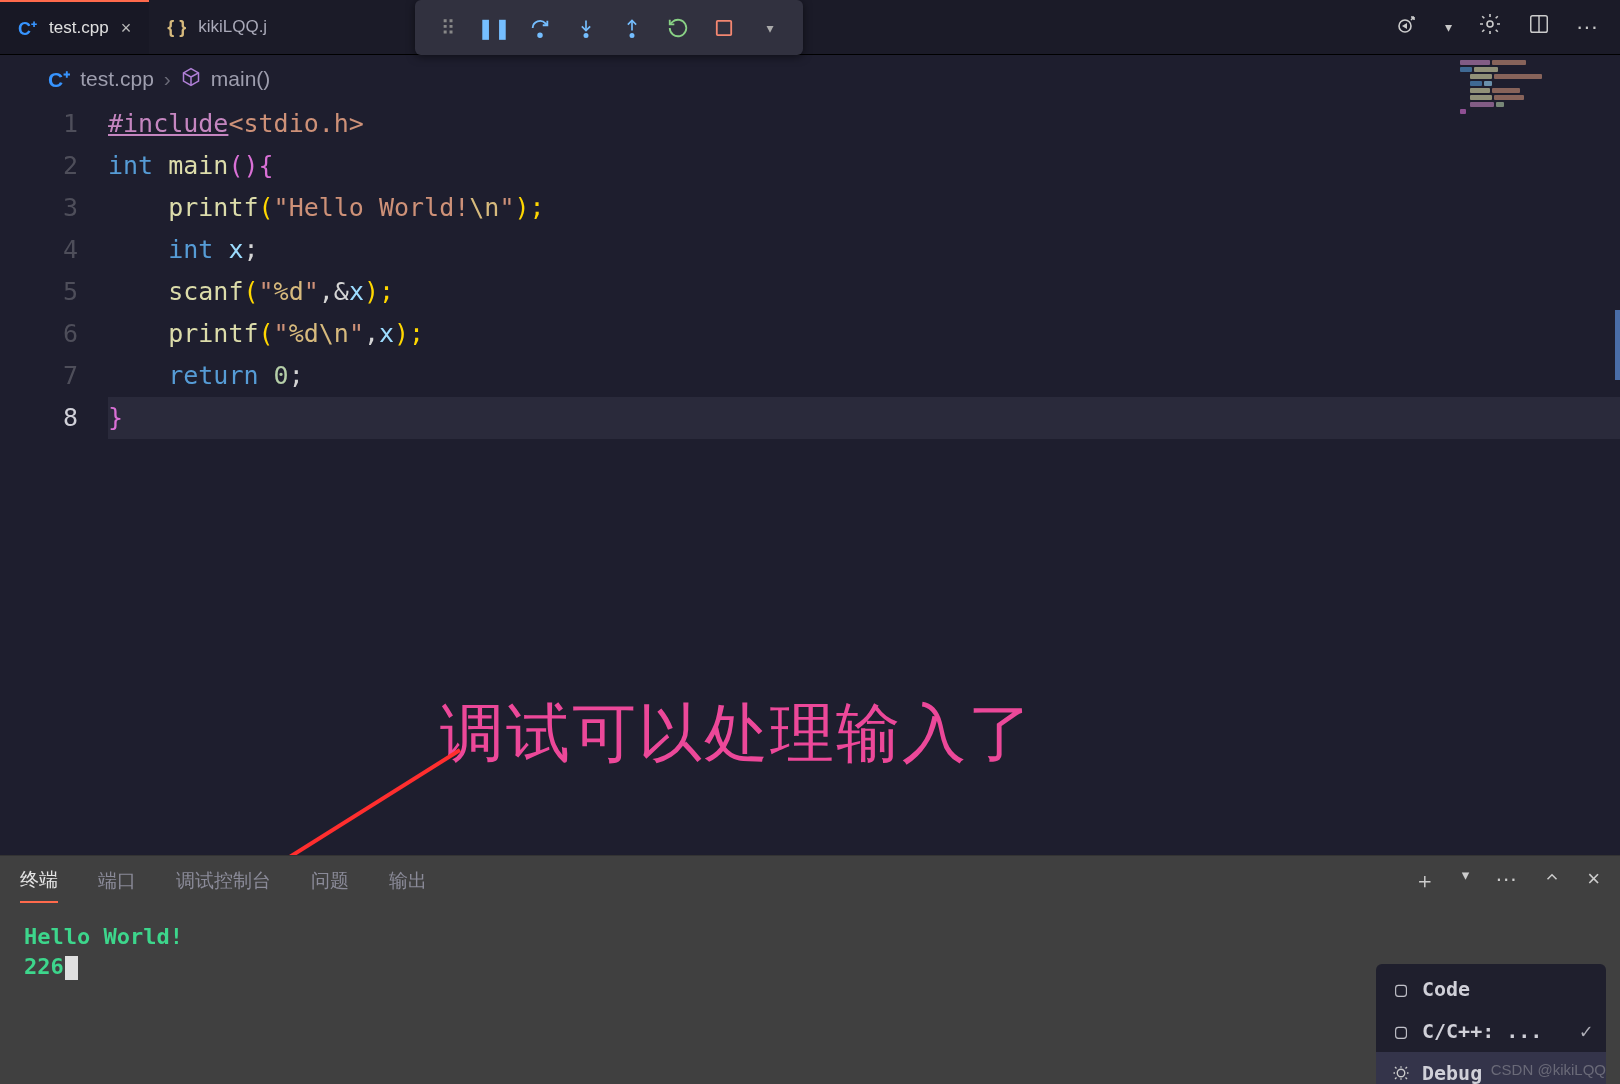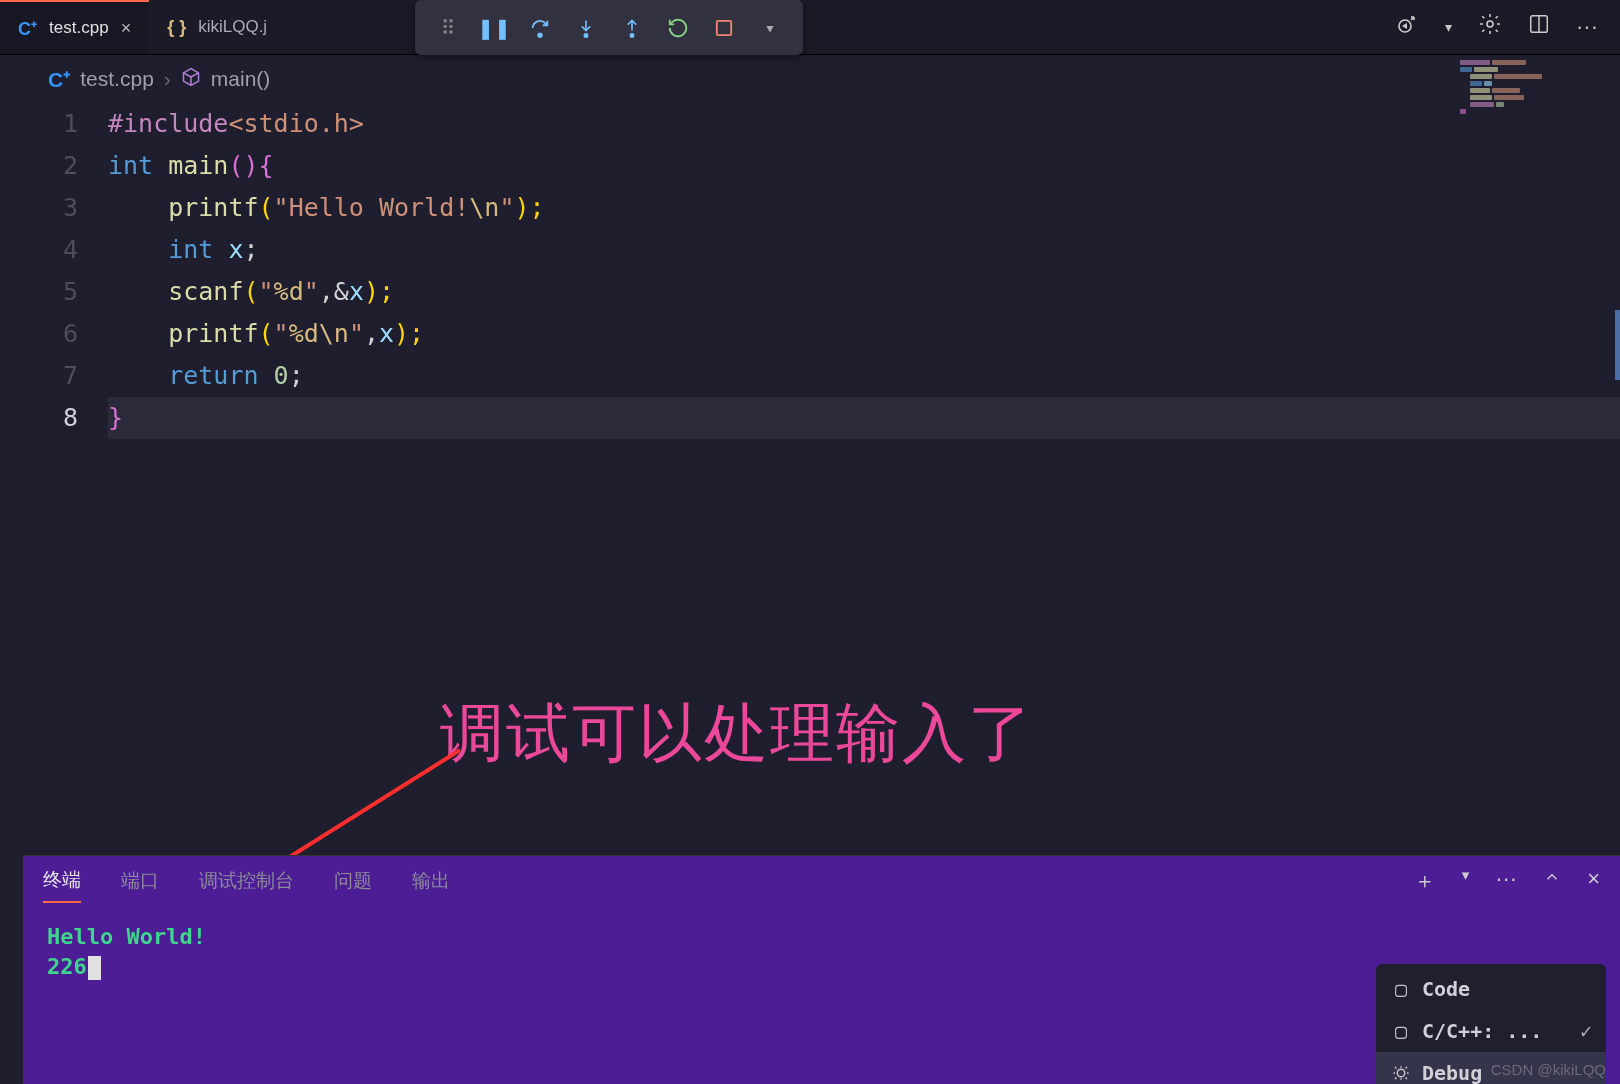--- a/index.html
+++ b/index.html
@@ -62,21 +62,21 @@
   .line{display:flex;}
   .gutter{
     width:82px;text-align:right;color:#4e4e5a;
     padding-right:30px;flex:0 0 82px;user-select:none;
     position:relative;
   }
   .gutter.cur{color:#d0d0d8;}
   .code{white-space:pre;flex:1;position:relative;}
   .line.hl .code{background:#2a2a3b;}
   .line.hl .code::after{content:"";position:absolute;right:8px;top:0;bottom:0;width:0;}
-  .tok-pp{color:#c586c0;}
+  .tok-pp{color:#c586c0;text-decoration:underline;}
   .tok-inc{color:#ce9178;}
   .tok-kw{color:#569cd6;}
   .tok-fn{color:#dcdcaa;}
   .tok-str{color:#ce9178;}
   .tok-esc{color:#d7ba7d;}
   .tok-num{color:#b5cea8;}
   .tok-var{color:#9cdcfe;}
   .tok-pun{color:#d4d4d4;}
   .tok-br{color:#da70d6;}
   .tok-br2{color:#ffd700;}
@@ -94,22 +94,22 @@
     font-family:"PingFang SC","Microsoft YaHei",sans-serif;
     letter-spacing:2px;
   }
   .annot-arrow{
     position:absolute;left:80px;top:730px;width:420px;height:260px;
     pointer-events:none;
   }
   
   .panel{
     position:absolute;left:0;right:0;top:855px;bottom:0;
-    background:#4c1d95;border-top:1px solid #333;
-    display:flex;flex-direction:column;margin-left:23px;
+    background:#404040;border-top:1px solid #333;
+    display:flex;flex-direction:column;
   }
   .panel-tabs{
     display:flex;align-items:center;height:50px;
     padding:0 20px;gap:40px;font-size:19px;color:#8b8b99;
   }
   .ptab{padding:8px 0;cursor:pointer;white-space:nowrap;}
   .ptab.active{color:#e5e5e5;border-bottom:2px solid #ff6a4c;}
   .panel-actions{margin-left:auto;display:flex;gap:26px;color:#ccc;font-size:22px;}
   .terminal{
     font-family:"Menlo","Consolas",monospace;

